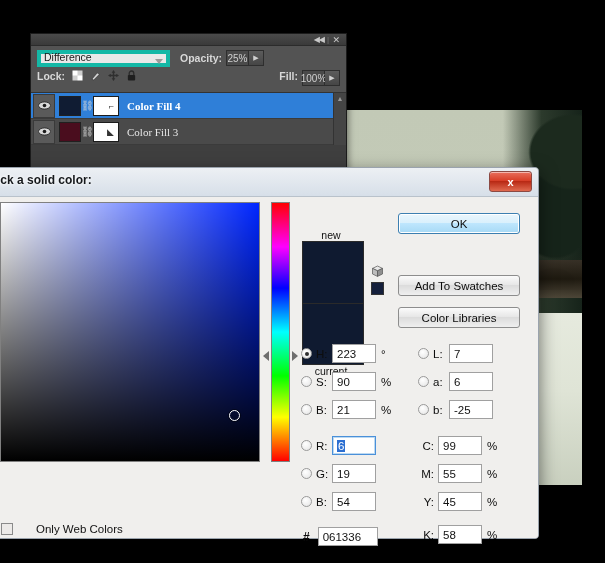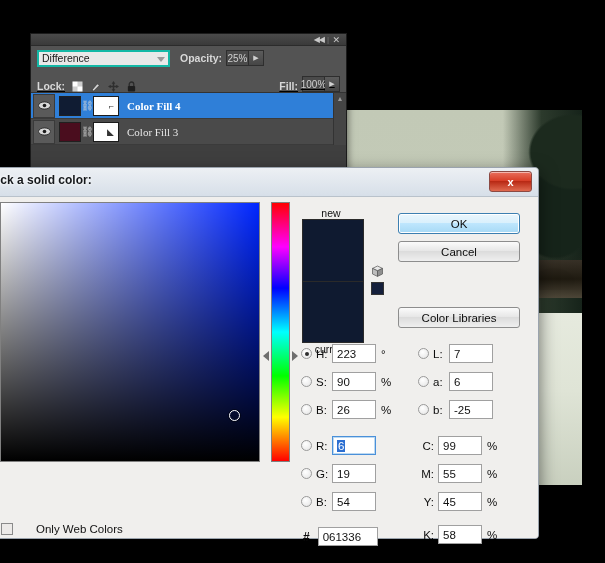--- a/index.html
+++ b/index.html
@@ -83,41 +83,41 @@
     border-right:1px solid #2a2a2a;
   }
   .panel-menu {
     position:absolute; right:5px; top:5px; color:#c2c2c2; font-size:9px;
     letter-spacing:-1px; line-height:11px;
   }
   .panel-body { background:#535353; padding:0; }
 
   .blend-row { height:24px; display:flex; align-items:center; padding:0 6px; gap:0; }
   .blend-select {
-    width:133px; height:17px; background:#e9e9e9; border:2px solid #14b8a6;
-    position:relative; display:flex; align-items:flex-start; padding-left:3px;
+    width:133px; height:17px; background:#e9e9e9; border:4px solid #14b8a6;
+    position:relative; display:flex; align-items:flex-end; padding-left:3px;
     font-size:10.5px; color:#1a1a1a;
   }
   .blend-select .caret {
     position:absolute; right:3px; top:5px;
     border-left:4px solid transparent; border-right:4px solid transparent;
     border-top:5px solid #9a9a9a;
   }
   .opacity-label { color:#d8d8d8; font-size:10.5px; font-weight:bold; margin-left:10px; }
   .numbox {
     width:23px; height:16px; background:#4a4a4a; border:1px solid #2e2e2e;
     color:#cfcfcf; font-size:10px; display:flex; align-items:center;
     justify-content:center; margin-left:4px;
   }
   .spinbtn {
     width:15px; height:16px; background:linear-gradient(to bottom,#5c5c5c,#464646);
     border:1px solid #2e2e2e; border-left:none; display:flex; align-items:center;
     justify-content:center; color:#d0d0d0; font-size:7px;
   }
-  .lock-row { height:22px; display:flex; align-items:flex-end; padding:0 6px;text-decoration:underline; }
+  .lock-row { height:22px; display:flex; align-items:flex-start; padding:0 6px; }
   .lock-label { color:#d8d8d8; font-size:10.5px; font-weight:bold; }
   .lock-icons { display:flex; align-items:center; gap:7px; margin-left:7px; }
   .lock-ico { width:11px; height:11px; display:block; }
   .fill-label { color:#d8d8d8; font-size:10.5px; font-weight:bold; margin-left:auto; }
 
   .layer-list { background:#4a4a4a; border-top:1px solid #333; position:relative; }
   .layer-row {
     height:26px; display:flex; align-items:center; position:relative;
     border-bottom:1px solid #3b3b3b; padding-left:2px;
   }
@@ -196,21 +196,21 @@
   }
   .hue-mark.left { border-right:6px solid #6e6e6e; left:268px; }
   .hue-mark.right { border-left:6px solid #6e6e6e; left:297px; }
 
   .webcolors {
     position:absolute; left:6px; top:326px; display:flex; align-items:center; gap:23px;
     font-size:11.5px; color:#111;
   }
   .cbbox { width:12px; height:12px; background:#eceae8; border:1px solid #8a8a8a; }
 
-  .preview-wrap { position:absolute; left:307px; top:10px; width:58px; }
+  .preview-wrap { position:absolute; left:307px; top:32px; width:58px; }
   .prev-label { text-align:center; font-size:10.5px; color:#111; }
   .prev-swatch { width:62px; height:62px; border:1px solid #2a2a2a; }
   .prev-new { border-bottom:none; }
   .cube-ico { position:absolute; left:376px; top:68px; width:13px; height:13px; }
   .cube-sw { position:absolute; left:376px; top:85px; width:13px; height:13px; border:1px solid #333; }
 
   .dlg-btn {
     position:absolute; left:403px; width:122px; height:21px;
     font-size:11.5px; color:#0d0d0d;
     display:flex; align-items:center; justify-content:center;
@@ -385,22 +385,22 @@
       <svg class="cube-ico" viewBox="0 0 13 13">
         <path d="M6.5 1 L11.5 3.4 L6.5 5.8 L1.5 3.4 Z" fill="#e8e8e8" stroke="#555" stroke-width=".7"></path>
         <path d="M1.5 3.4 L6.5 5.8 L6.5 11.4 L1.5 9 Z" fill="#bdbdbd" stroke="#555" stroke-width=".7"></path>
         <path d="M11.5 3.4 L6.5 5.8 L6.5 11.4 L11.5 9 Z" fill="#8f8f8f" stroke="#555" stroke-width=".7"></path>
       </svg>
       <div class="cube-sw" style="background:#141f3b"></div>
 
       <div class="dlg-btn primary" style="top:16px">
         <span>OK</span>
       </div>
-      <div class="dlg-btn" style="top:44px">
-        <span>Cancel</span>
+      <div class="dlg-btn" style="top:78px">
+        <span>Add To Swatches</span>
       </div>
       <div class="dlg-btn" style="top:110px">
         <span>Color Libraries</span>
       </div>
 
       <div class="fields">
 
         <div class="fld" style="left:306px; top:147px">
           <span class="radio on"></span>
           <span class="fld-label">H:</span>
@@ -414,21 +414,21 @@
           <span class="fld-label">S:</span>
           <span class="fld-input">
             <span>90</span>
           </span>
           <span class="unit">%</span>
         </div>
         <div class="fld" style="left:306px; top:203px">
           <span class="radio"></span>
           <span class="fld-label">B:</span>
           <span class="fld-input">
-            <span>26</span>
+            <span>21</span>
           </span>
           <span class="unit">%</span>
         </div>
 
         <div class="fld" style="left:306px; top:239px">
           <span class="radio"></span>
           <span class="fld-label">R:</span>
           <span class="fld-input focused">
             <span class="selhl">6</span>
           </span>

